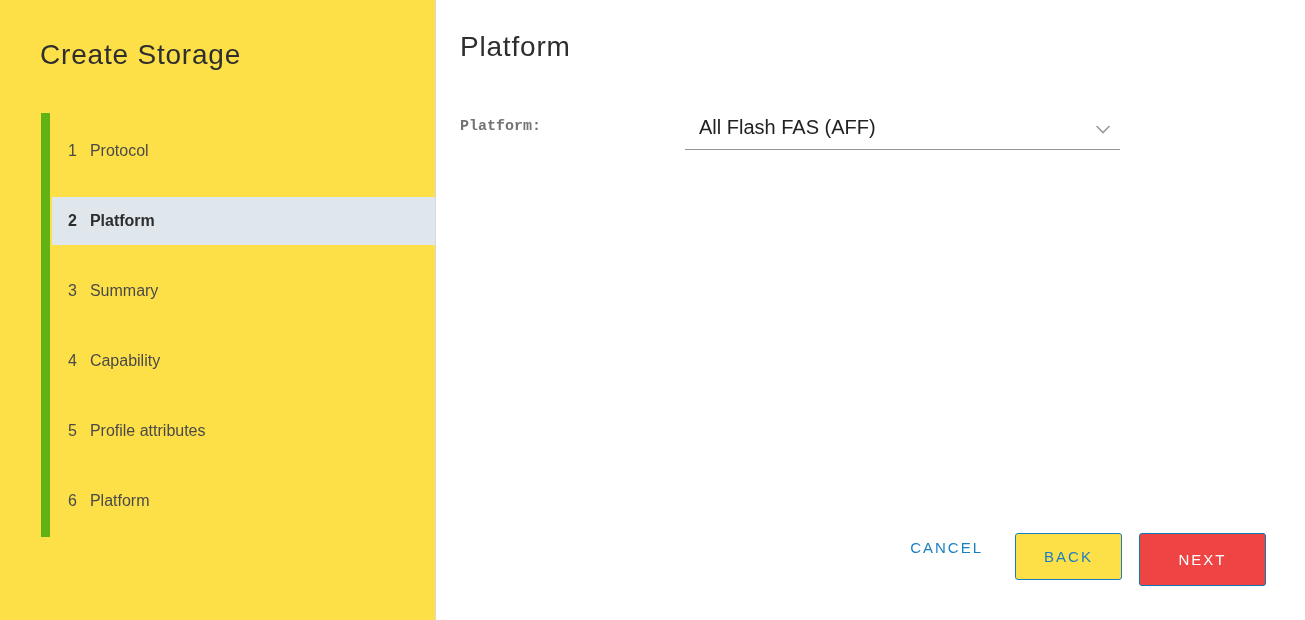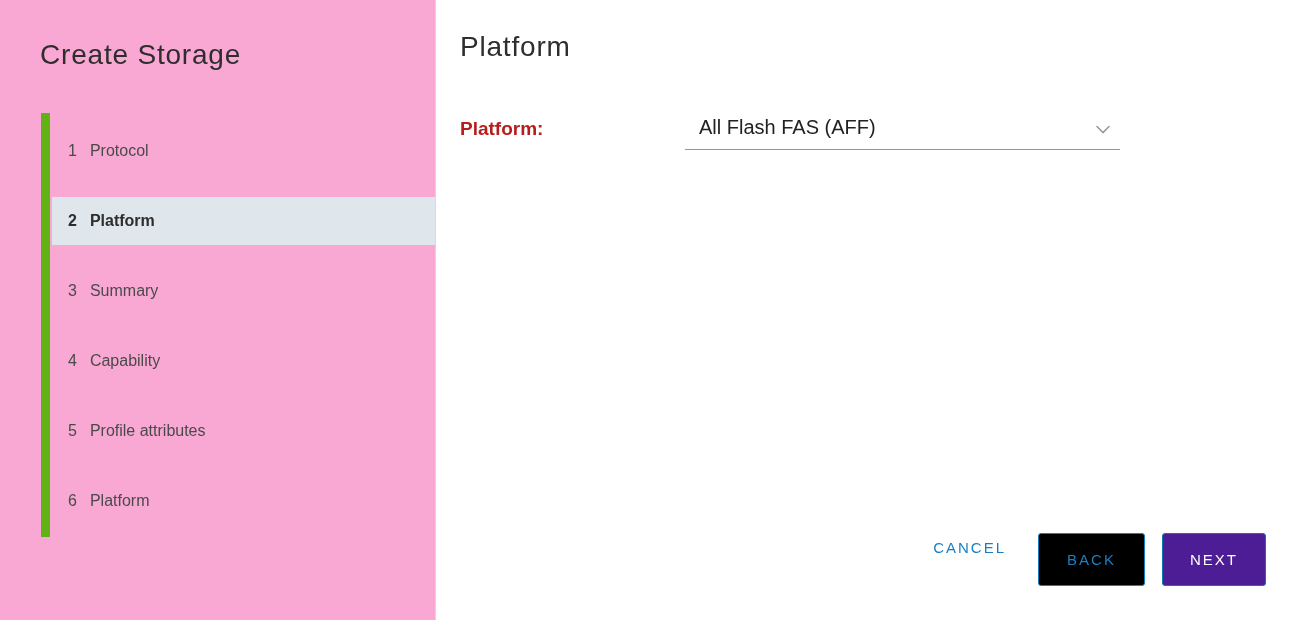--- a/index.html
+++ b/index.html
@@ -10,21 +10,21 @@
     color: #333;
     overflow: hidden;
   }
   .dialog { display: flex; width: 1305px; height: 620px; }
 
   
   .sidebar {
     width: 436px;
     min-width: 436px;
     height: 100%;
-    background: #f9a8d4;
+    background: #fde047;
     border-right: 1px solid #d9d9d9;
     padding: 36px 0 0 40px;
   }
   .wizard-title {
     font-size: 28px;
     font-weight: 300;
     letter-spacing: 0.8px;
     line-height: 37px;
     color: #2e2e2e;
   }
@@ -73,24 +73,25 @@
     line-height: 39px;
     color: #2e2e2e;
   }
   .form-row {
     margin-top: 50px;
     display: flex;
     align-items: flex-start;
   }
   .field-label {
     width: 225px;
-    font-size: 19px;
+    font-size: 15px;
     font-weight: 700;
-    color: #b91c1c;
+    color: #737373;
     padding-top: 2px;
+    font-family: Liberation Mono, monospace;
   }
   .select {
     width: 435px;
     border-bottom: 1px solid #949494;
     padding: 0 4px 10px 14px;
     display: flex;
     align-items: center;
     justify-content: space-between;
     font-size: 20px;
     color: #222;
@@ -115,31 +116,31 @@
   }
   .btn-link {
     background: transparent;
     border: none;
     color: #1a7fc1;
     margin-right: 30px;
     padding: 6px 2px;
   }
   .btn-outline {
     width: 107px;
-    height: 53px;
-    background: #000000;
+    height: 47px;
+    background: #fde047;
     border: 1px solid #1a7fc1;
     border-radius: 3px;
     color: #1a7fc1;
     margin-right: 17px;
   }
   .btn-primary {
-    width: 104px;
+    width: 127px;
     height: 53px;
-    background: #4c1d95;
+    background: #ef4444;
     border: 1px solid #0d78b2;
     border-radius: 3px;
     color: #ffffff;
   }
 </style>
 </head>
 <body>
 
 <div class="dialog">
 

